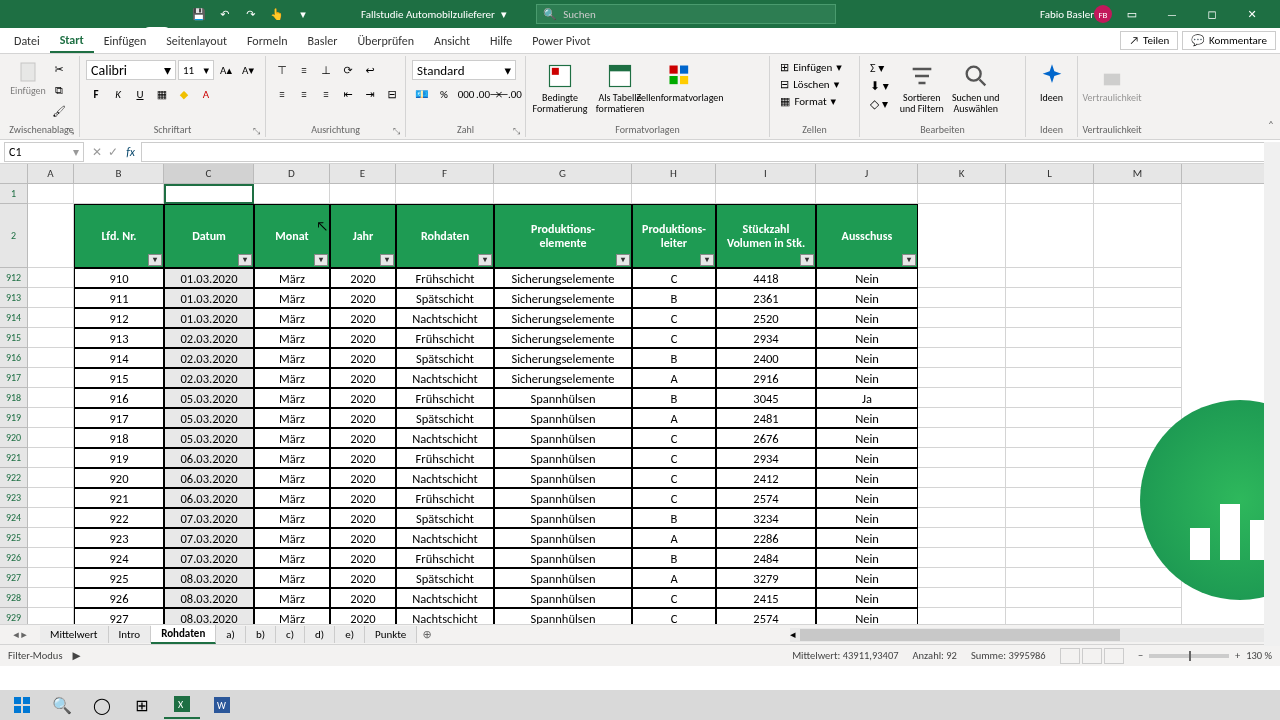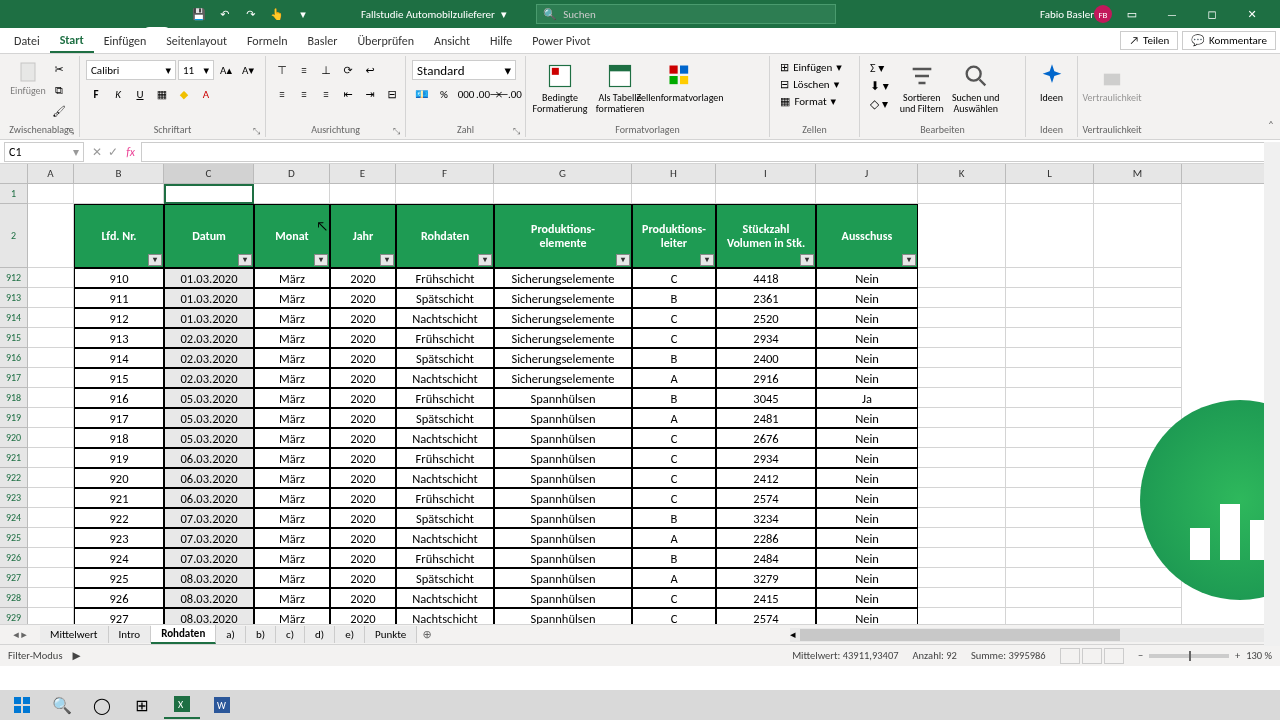--- a/index.html
+++ b/index.html
@@ -29,35 +29,35 @@
 .ribbon { height:86px; background:#f3f2f1; border-bottom:1px solid #d4d4d4; display:flex; padding:2px 4px; font-size:11px; }
 .rgroup { border-right:1px solid #d4d4d4; padding:0 6px; display:flex; flex-direction:column; position:relative; }
 .rgroup-label { position:absolute; bottom:1px; left:0; right:0; text-align:center; font-size:10px; color:#666; }
 .dlaunch { position:absolute; bottom:2px; right:2px; width:10px; height:10px; font-size:9px; color:#666; }
 .rgroup-body { flex:1; display:flex; align-items:flex-start; gap:4px; padding-top:4px; }
 .bigbtn { width:36px; display:flex; flex-direction:column; align-items:center; gap:2px; opacity:.5; }
 .bigbtn svg { width:24px; height:24px; }
 .bigbtn span { font-size:10px; line-height:1; }
 .smallbtns { display:flex; flex-direction:column; gap:3px; }
 .smallbtn { width:18px; height:18px; display:flex; align-items:center; justify-content:center; }
-.fontname { width:90px; height:20px; border:1px solid #ccc; background:#fff; padding:0 4px; font-size:11px; display:flex; align-items:center; justify-content:space-between; }
+.fontname { width:90px; height:20px; border:1px solid #ccc; background:#fff; padding:0 4px; font-size:14px; display:flex; align-items:center; justify-content:space-between; }
 .fontsize { width:36px; height:20px; border:1px solid #ccc; background:#fff; padding:0 4px; font-size:11px; display:flex; align-items:center; justify-content:space-between; }
 .fontrow { display:flex; gap:2px; align-items:center; }
 .fbtn { width:20px; height:20px; display:flex; align-items:center; justify-content:center; font-size:11px; cursor:pointer; }
 .numfmt { width:104px; height:20px; border:1px solid #ccc; background:#fff; padding:0 4px; font-size:13px; display:flex; align-items:center; justify-content:space-between; }
 .vbigbtn { width:56px; display:flex; flex-direction:column; align-items:center; gap:2px; text-align:center; font-size:10px; line-height:1.1; padding-top:2px; }
 .vbigbtn svg { width:28px; height:28px; }
 .cellsrow { display:flex; flex-direction:column; gap:2px; font-size:11px; }
 .cellbtn { display:flex; align-items:center; gap:4px; padding:1px 4px; }
 
 
 .fbar { height:24px; border-bottom:1px solid #d4d4d4; display:flex; align-items:center; font-size:12px; }
 .namebox { width:80px; height:20px; border:1px solid #ccc; margin-left:4px; padding:0 4px; display:flex; align-items:center; justify-content:space-between; }
 .fbtns { display:flex; gap:6px; padding:0 8px; color:#999; }
-.fxlabel { font-style:italic; color:#ec4899; padding-right:6px; }
+.fxlabel { font-style:italic; color:#0c4a6e; padding-right:6px; }
 .finput { flex:1; height:20px; border:1px solid #ccc; }
 
 
 .grid-wrap { position:relative; height:460px; overflow:hidden; }
 .colhdrs { height:20px; display:flex; background:#e6e6e6; border-bottom:1px solid #bbb; font-size:11px; }
 .selall { width:28px; border-right:1px solid #bbb; background:#e6e6e6; }
 .ch { border-right:1px solid #bbb; display:flex; align-items:center; justify-content:center; color:#333; }
 .ch.sel { background:#d2d2d2; }
 .rows { overflow:hidden; }
 .row { display:flex; height:20px; }

